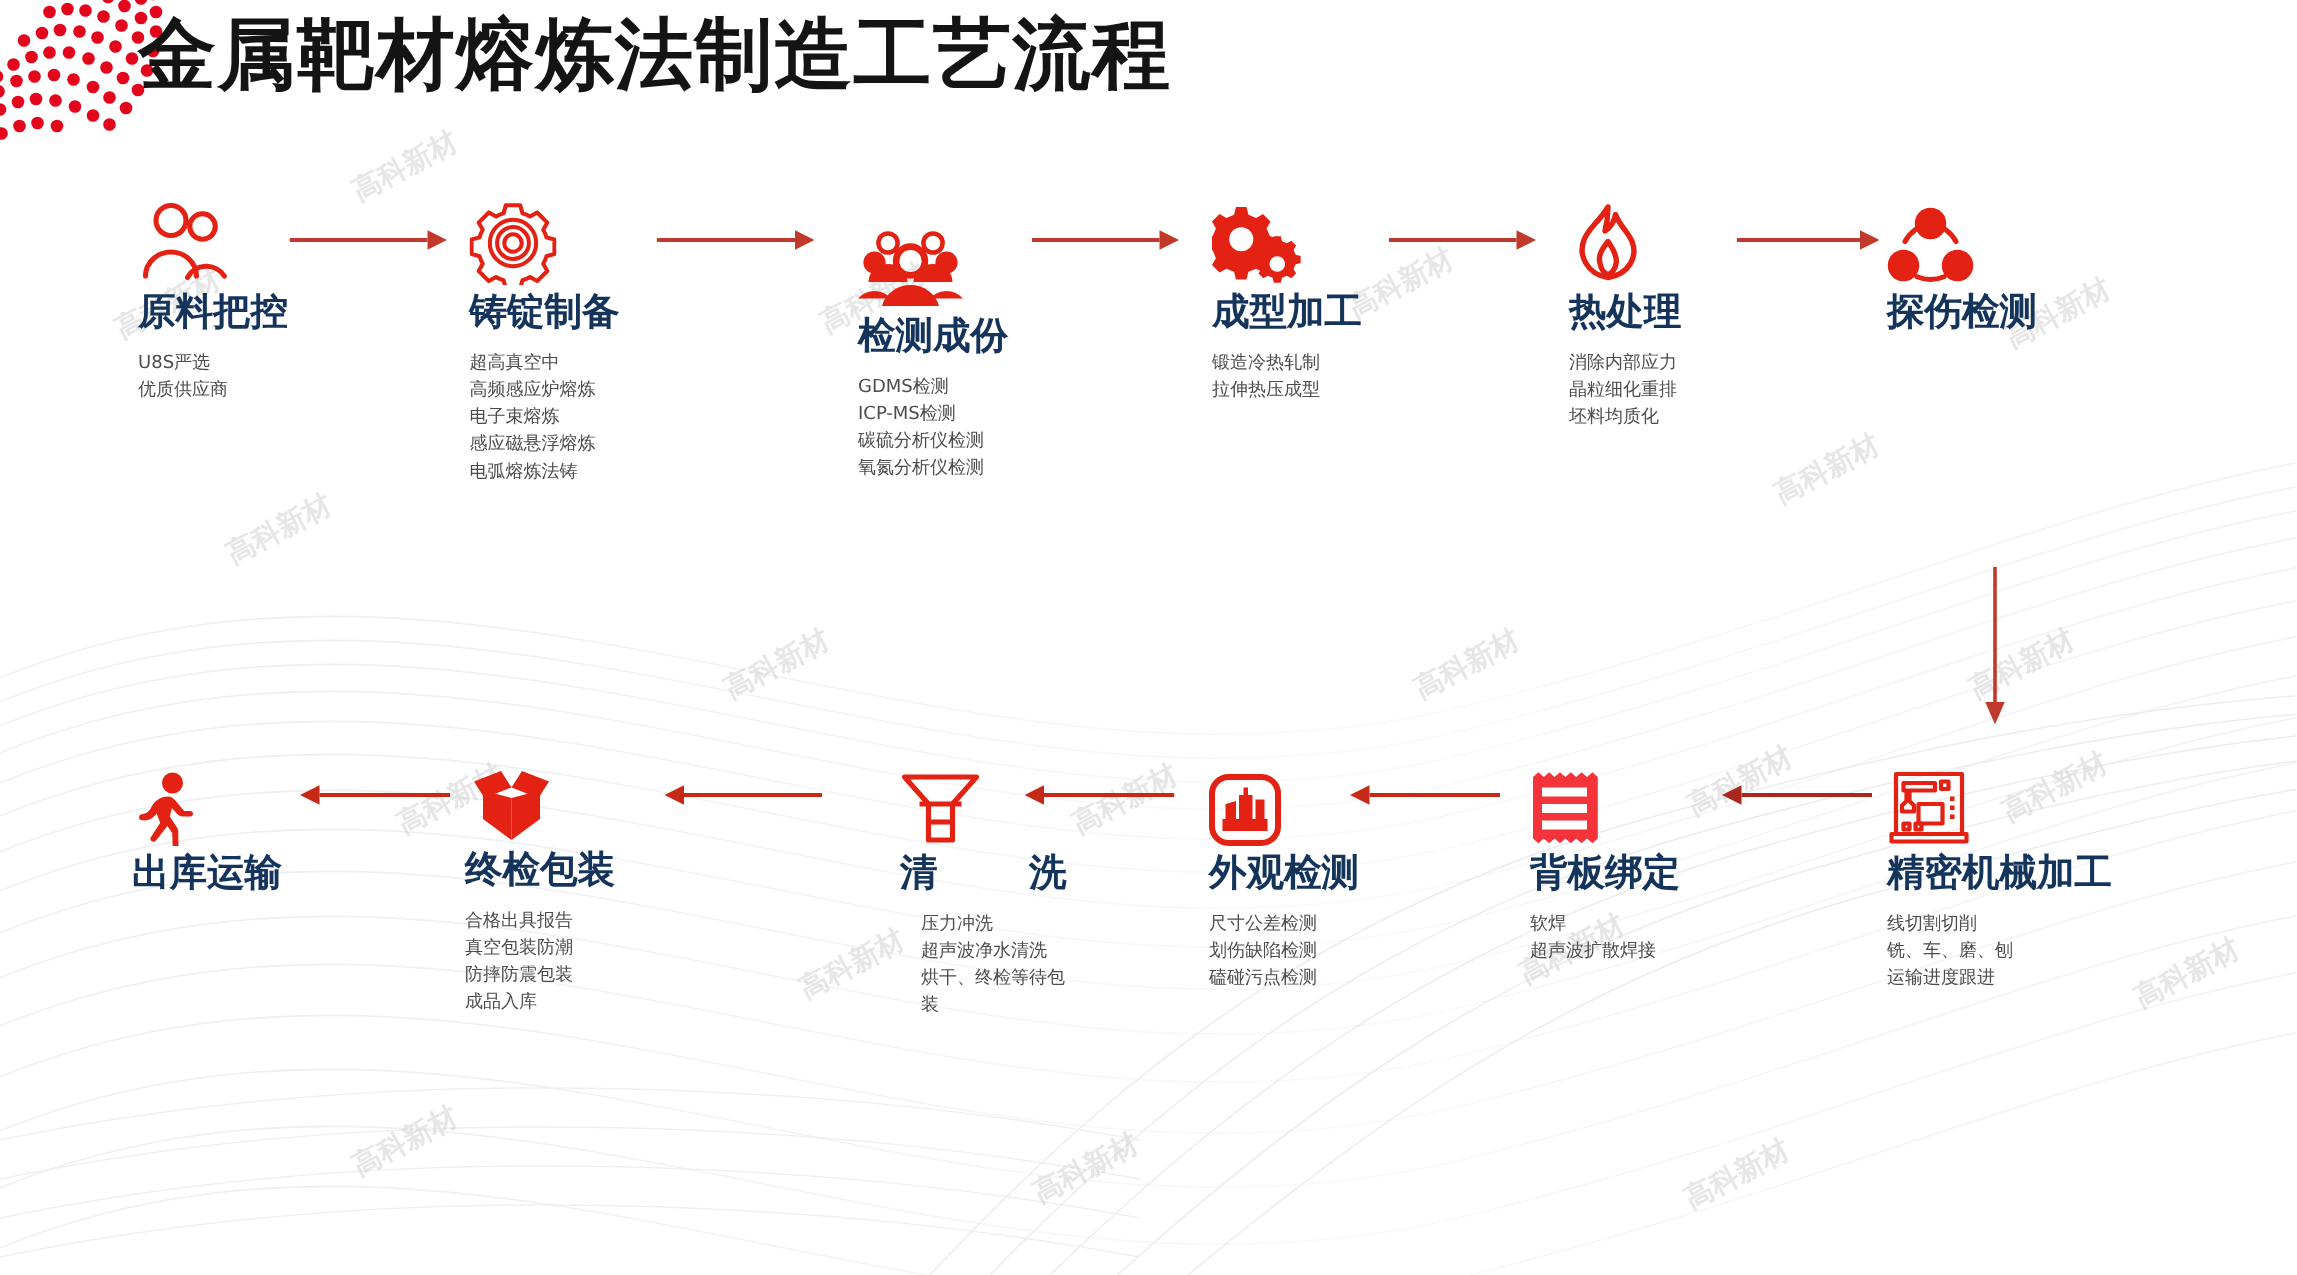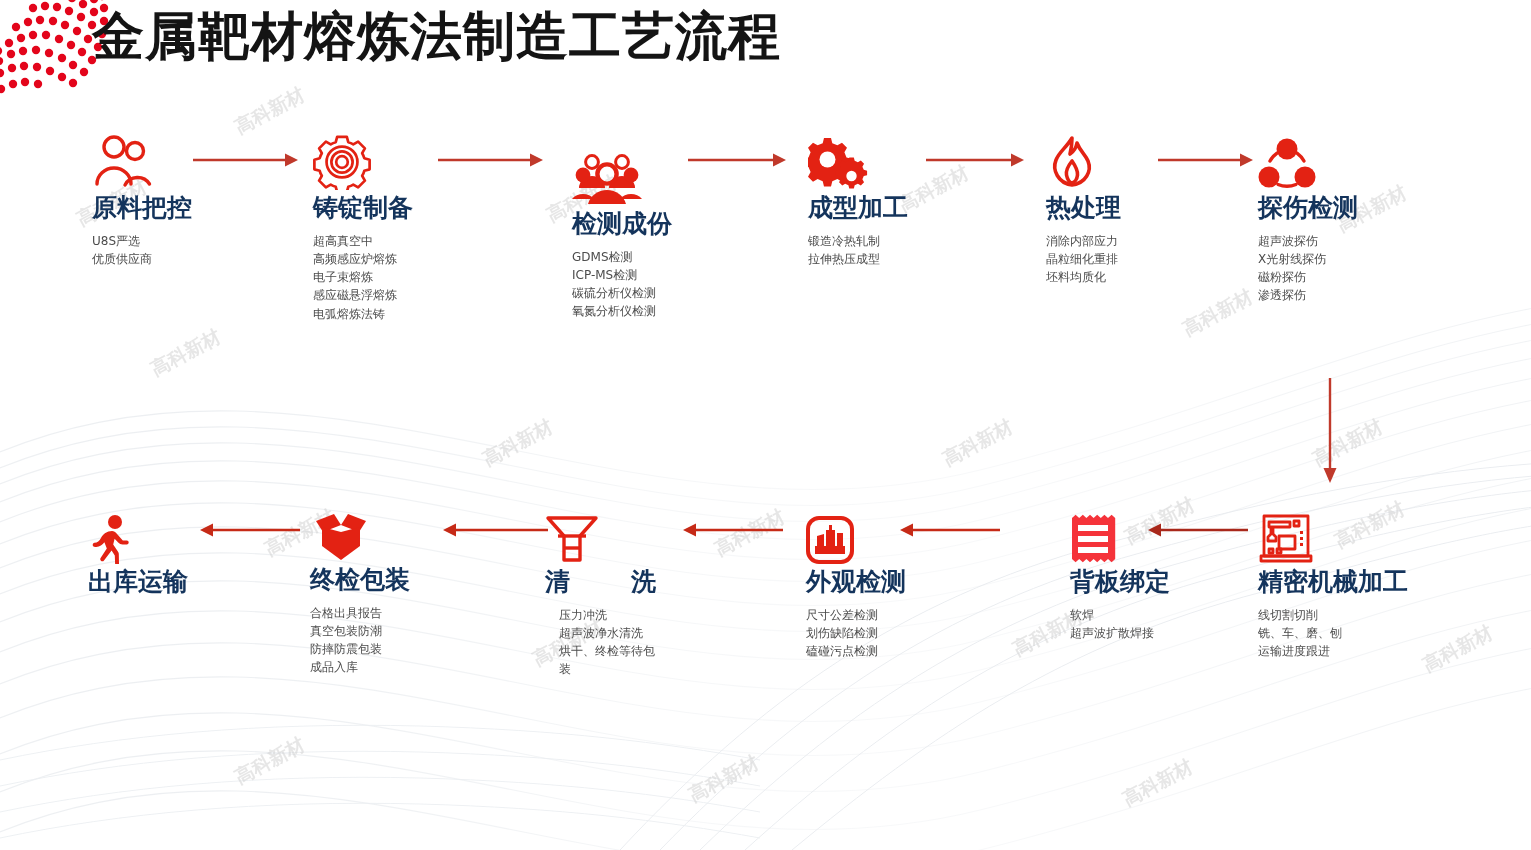--- a/index.html
+++ b/index.html
@@ -42,23 +42,23 @@
   .step-desc div{white-space:pre-line;}
   .arrow{position:absolute;}
   
   .s1{left:92px;top:132px;}
   .s2{left:313px;top:132px;}
   .s3{left:572px;top:148px;}
   .s4{left:808px;top:132px;}
   .s5{left:1046px;top:132px;}
   .s6{left:1258px;top:132px;}
   .s7{left:1258px;top:506px;}
-  .s8{left:1070px;top:506px;}
+  .s8{left:1020px;top:506px;}
   .s9{left:806px;top:506px;}
-  .s10{left:545px;top:506px;}
+  .s10{left:600px;top:506px;}
   .s11{left:310px;top:504px;}
   .s12{left:88px;top:506px;}
 </style>
 </head>
 <body>
 
 <div id="bg-texture">
   <svg width="1531" height="850" viewBox="0 0 1531 850">
     <defs>
       <linearGradient id="swirlFade" x1="0" y1="0" x2="1" y2="1">
@@ -359,26 +359,20 @@
           <circle cx="47" cy="41" r="10.5"></circle>
         </g>
         <g fill="none" stroke="#e32213" stroke-width="3.4" stroke-linecap="round">
           <path d="M12,25 A24,24 0 0 1 19,17"></path>
           <path d="M46,25 A24,24 0 0 0 39,17"></path>
           <path d="M20,48.5 A24,24 0 0 0 38,48.5"></path>
         </g>
       </svg>
     </div>
     <div class="step-title">探伤检测</div>
-    <div class="step-desc">
-      <div>超声波探伤</div>
-      <div>X光射线探伤</div>
-      <div>磁粉探伤</div>
-      <div>渗透探伤</div>
-    </div>
   </div>
 
   <div class="step s7">
     <div class="step-icon">
       <svg width="56" height="50" viewBox="0 0 56 50">
         <g fill="none" stroke="#e32213" stroke-width="2.8" stroke-linejoin="round">
           <rect x="6" y="2" width="44" height="40"></rect>
           <rect x="11" y="8" width="21" height="5"></rect>
           <rect x="36" y="7" width="5" height="5"></rect>
           <path d="M13,13 v7 l-3,3 v4 h8 v-4 l-3,-3 v-7"></path>

